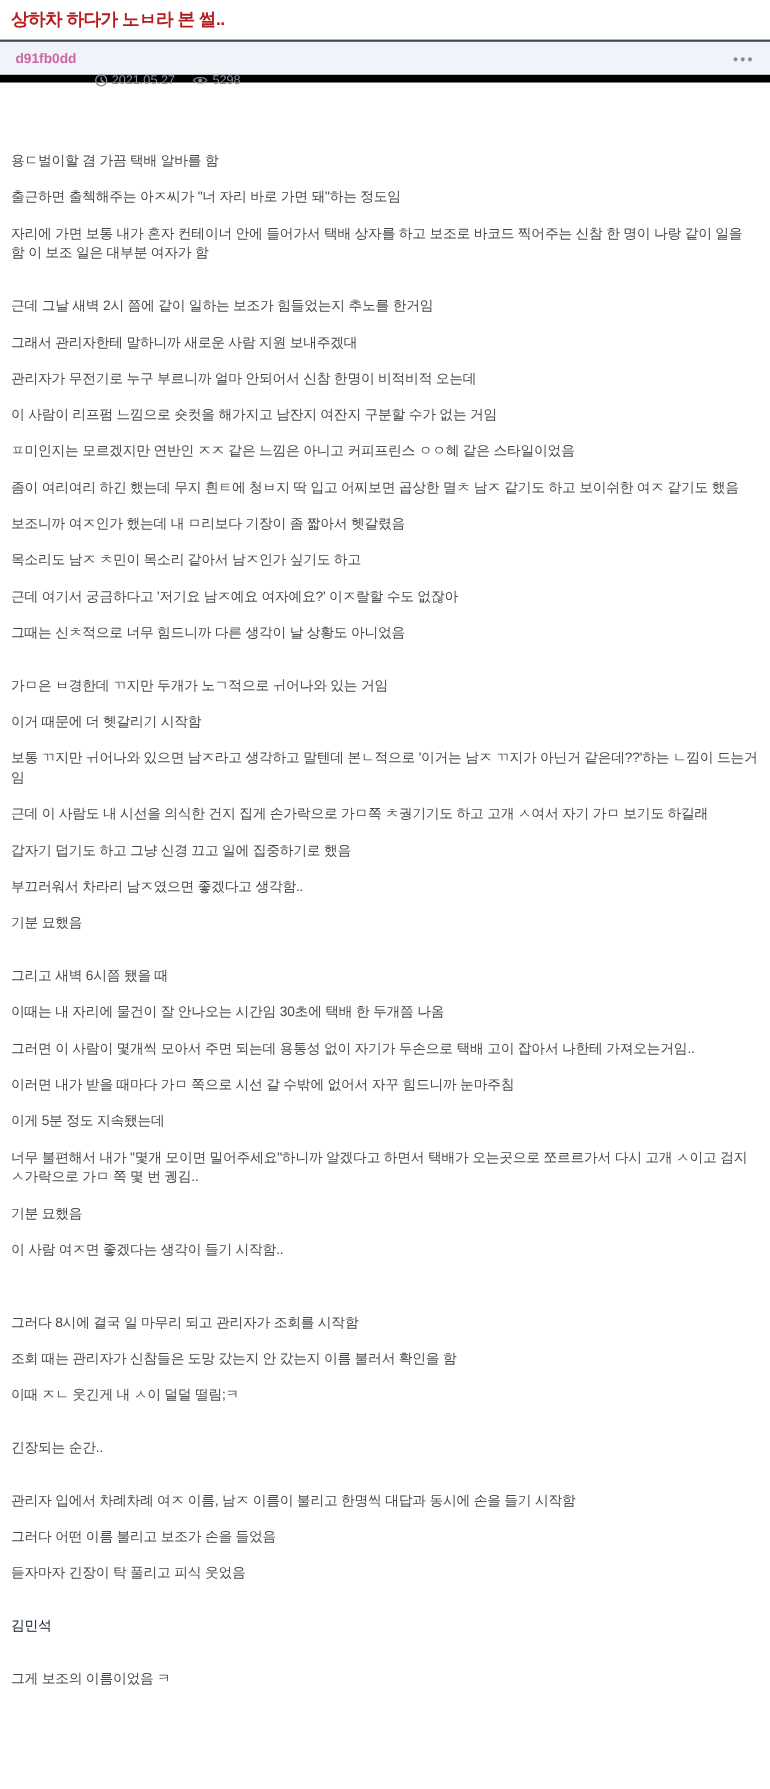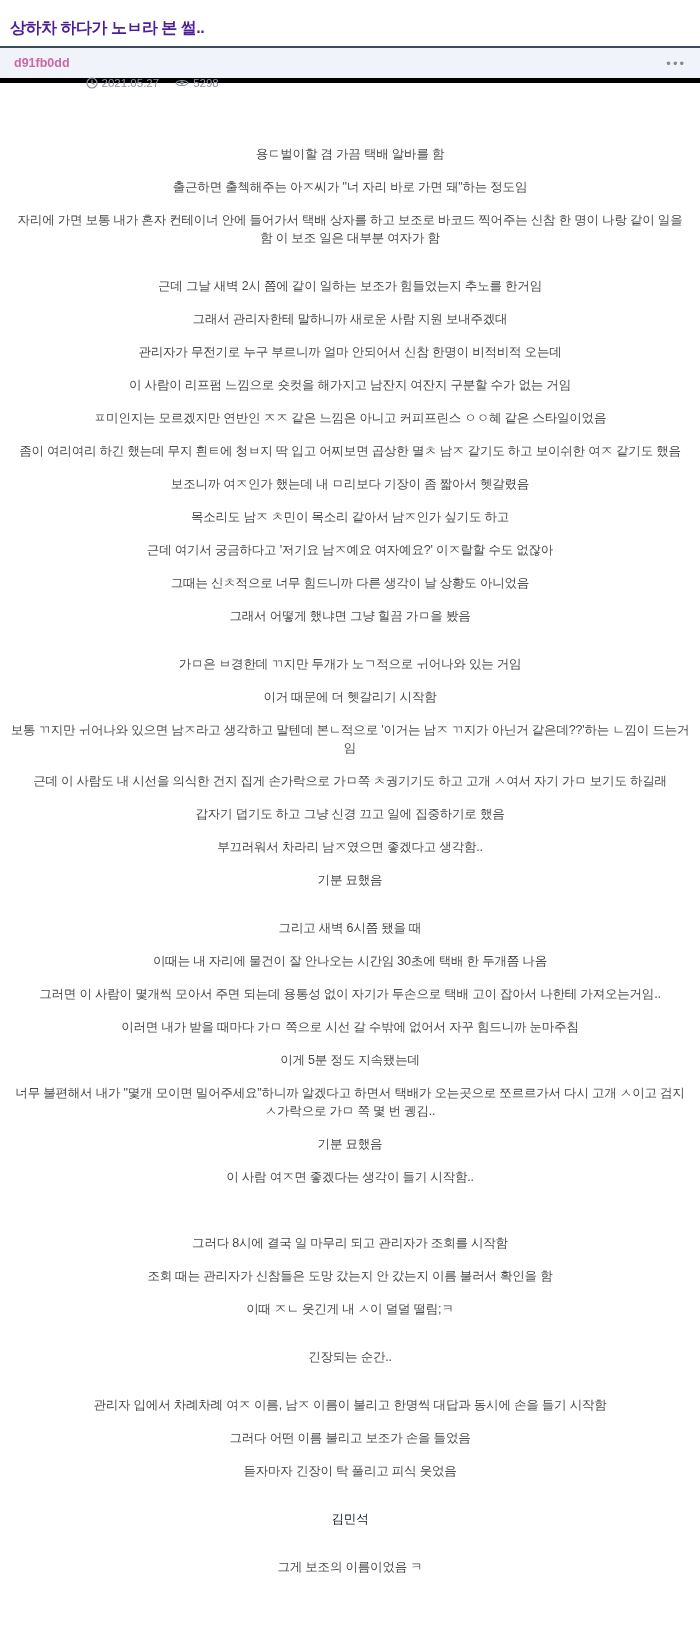--- a/index.html
+++ b/index.html
@@ -1,40 +1,40 @@
 <!DOCTYPE html>
 <html><head>
 <meta charset="utf-8">
 <style>
   html,body { margin:0; padding:0; }
   body {
     width:700px; height:1626px; background:#ffffff; overflow:hidden;
     font-family:"Liberation Sans","DejaVu Sans",sans-serif;
   }
   .post-title {
-    font-size:16px; font-weight:bold; color:#4c1d95;
-    padding:18px 10px 7px 10px; letter-spacing:-0.5px;
+    font-size:16px; font-weight:bold; color:#b91c1c;
+    padding:8px 10px 7px 10px; letter-spacing:-0.5px;
   }
   .meta-bar {
     display:flex; align-items:center;
     background:#f0f3f9;
     border-top:2px solid #3d4a5d;
-    border-bottom:5px solid #000000;
+    border-bottom:7px solid #000000;
     height:30px; padding:0 14px;
   }
   .author-id { color:#cb68a1; font-size:12.5px; font-weight:bold; margin-right:16px; cursor:pointer; }
   .meta-item { display:flex; align-items:center; color:#8e939c; font-size:11.5px; margin-right:16px;margin-top:40px; }
   .meta-item svg { margin-right:4px; display:block; }
   .menu-dots { margin-left:auto; color:#8a8a8a; font-size:13px; letter-spacing:2px; cursor:pointer; line-height:1; }
   .post-body {
     padding:62px 10px 0 10px;
     font-size:12.5px; color:#484848; line-height:18px;
     letter-spacing:-0.2px;
   }
-  .post-body p { margin:15px 0 0 0;text-align:center; }
+  .post-body p { margin:15px 0 0 0; }
   .post-body p.gap-first  { margin-top:0; }
   .post-body p.gap-large  { margin-top:30px; }
   .post-body p.gap-xlarge { margin-top:48px; }
   .post-body p.muted { color:#0f172a; }
 </style>
 </head>
 <body>
 
 <div class="post-title">상하차 하다가 노ㅂ라 본 썰..</div>
 
@@ -67,21 +67,20 @@
     <p class="para gap-large">근데 그날 새벽 2시 쯤에 같이 일하는 보조가 힘들었는지 추노를 한거임</p>
     <p class="para gap-normal">그래서 관리자한테 말하니까 새로운 사람 지원 보내주겠대</p>
     <p class="para gap-normal">관리자가 무전기로 누구 부르니까 얼마 안되어서 신참 한명이 비적비적 오는데</p>
     <p class="para gap-normal">이 사람이 리프펌 느낌으로 숏컷을 해가지고 남잔지 여잔지 구분할 수가 없는 거임</p>
     <p class="para gap-normal">ㅍ미인지는 모르겠지만 연반인 ㅈㅈ 같은 느낌은 아니고 커피프린스 ㅇㅇ혜 같은 스타일이었음</p>
     <p class="para gap-normal">좀이 여리여리 하긴 했는데 무지 흰ㅌ에 청ㅂ지 딱 입고 어찌보면 곱상한 멸ㅊ 남ㅈ 같기도 하고 보이쉬한 여ㅈ 같기도 했음</p>
     <p class="para gap-normal">보조니까 여ㅈ인가 했는데 내 ㅁ리보다 기장이 좀 짧아서 헷갈렸음</p>
     <p class="para gap-normal">목소리도 남ㅈ ㅊ민이 목소리 같아서 남ㅈ인가 싶기도 하고</p>
     <p class="para gap-normal">근데 여기서 궁금하다고 '저기요 남ㅈ예요 여자예요?' 이ㅈ랄할 수도 없잖아</p>
     <p class="para gap-normal">그때는 신ㅊ적으로 너무 힘드니까 다른 생각이 날 상황도 아니었음</p>
-    <p class="para gap-normal">그래서 어떻게 했냐면 그냥 힐끔 가ㅁ을 봤음</p>
     <p class="para gap-large">가ㅁ은 ㅂ경한데 ㄲ지만 두개가 노ㄱ적으로 ㅟ어나와 있는 거임</p>
     <p class="para gap-normal">이거 때문에 더 헷갈리기 시작함</p>
     <p class="para gap-normal">보통 ㄲ지만 ㅟ어나와 있으면 남ㅈ라고 생각하고 말텐데 본ㄴ적으로 '이거는 남ㅈ ㄲ지가 아닌거 같은데??'하는 ㄴ낌이 드는거임</p>
     <p class="para gap-normal">근데 이 사람도 내 시선을 의식한 건지 집게 손가락으로 가ㅁ쪽 ㅊ궝기기도 하고 고개 ㅅ여서 자기 가ㅁ 보기도 하길래</p>
     <p class="para gap-normal">갑자기 덥기도 하고 그냥 신경 끄고 일에 집중하기로 했음</p>
     <p class="para gap-normal">부끄러워서 차라리 남ㅈ였으면 좋겠다고 생각함..</p>
     <p class="para gap-normal">기분 묘했음</p>
     <p class="para gap-large">그리고 새벽 6시쯤 됐을 때</p>
     <p class="para gap-normal">이때는 내 자리에 물건이 잘 안나오는 시간임 30초에 택배 한 두개쯤 나옴</p>
     <p class="para gap-normal">그러면 이 사람이 몇개씩 모아서 주면 되는데 용통성 없이 자기가 두손으로 택배 고이 잡아서 나한테 가져오는거임..</p>

